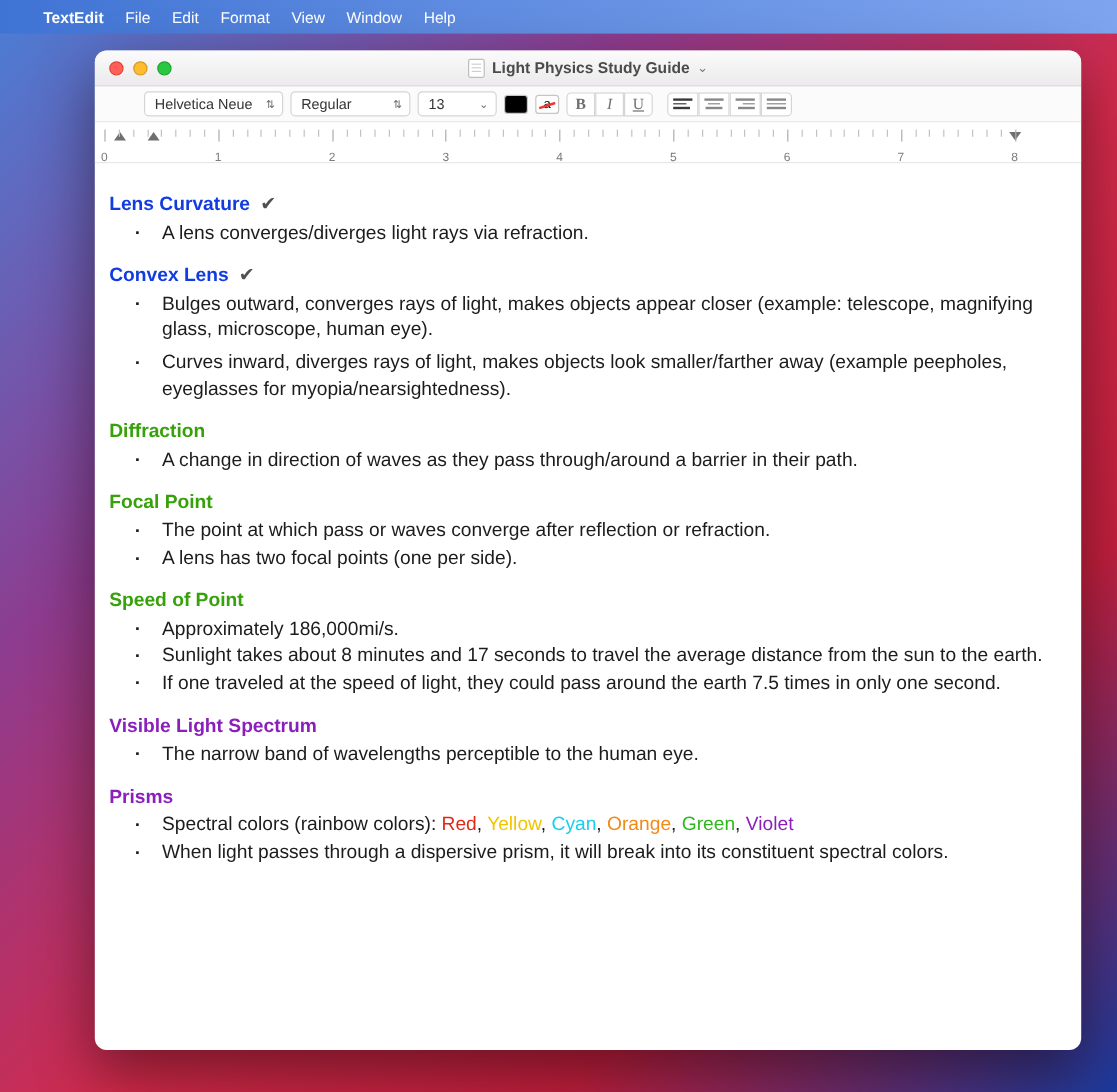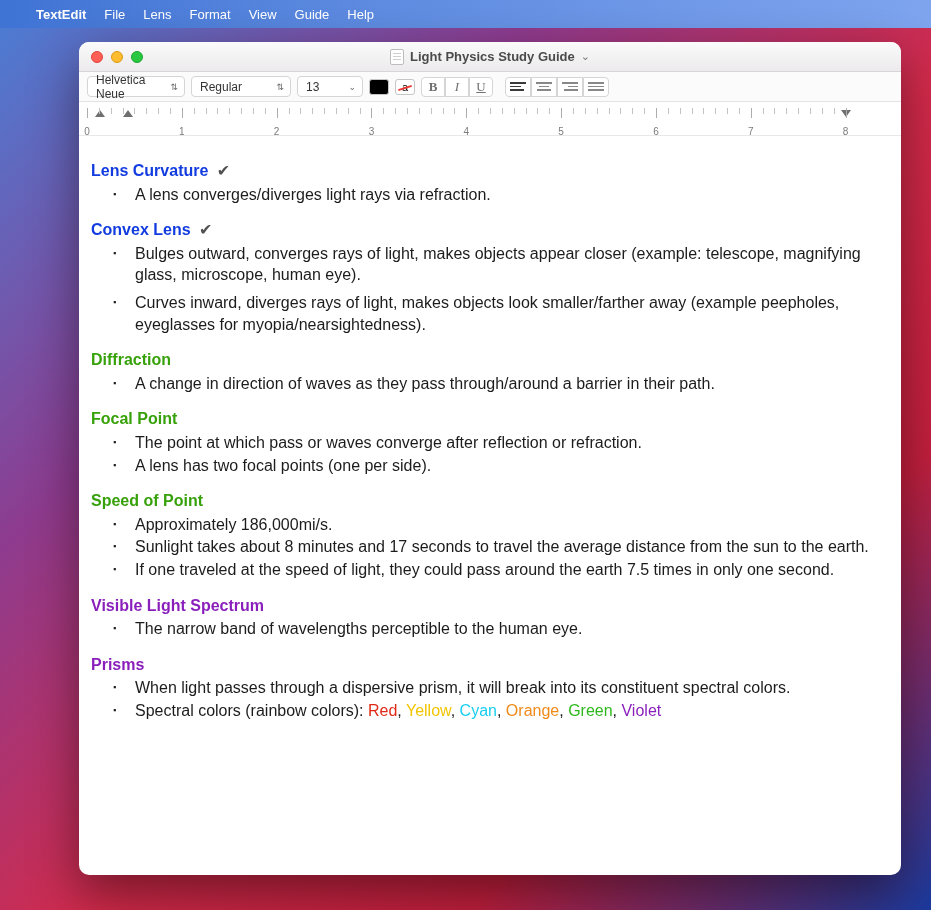--- a/index.html
+++ b/index.html
@@ -23,21 +23,21 @@
   .light.y{background:#febc2e;border:1px solid #d99a17;}
   .light.g{background:#28c840;border:1px solid #1ea530;}
   .title-wrap{position:absolute;left:0;right:0;display:flex;justify-content:center;align-items:center;gap:6px;font-size:13px;color:#4b4b4b;font-weight:600;}
   .doc-icon{width:14px;height:16px;background:#fff;border:1px solid #bdbdbd;border-radius:2px;position:relative;}
   .doc-icon::after{content:"";position:absolute;left:2px;right:2px;top:3px;height:1px;background:#cfcfcf;box-shadow:0 3px 0 #cfcfcf,0 6px 0 #cfcfcf;}
   .chev{font-size:11px;color:#777;font-weight:normal;}
   
   .toolbar{height:30px;background:#fcfbfc;border-bottom:1px solid #e4e2e4;display:flex;align-items:center;gap:6px;padding:0 8px;font-size:12px;color:#343434;}
   .combo{display:flex;align-items:center;justify-content:space-between;background:#fff;border:1px solid #d6d5d6;border-radius:4px;height:21px;padding:0 6px 0 8px;}
   .combo .arr{font-size:9px;color:#6b6b6b;margin-left:8px;}
-  .combo.font{width:98px;}
+  .combo.font{width:116px;margin-left:33px;}
   .combo.style{width:100px;}
   .combo.size{width:66px;}
   .swatch{width:20px;height:16px;background:#000;border:1px solid #c7c6c7;border-radius:3px;}
   .swatch.red-cross{background:#fff;position:relative;}
   .swatch.red-cross::before{content:"a";position:absolute;inset:0;display:flex;align-items:center;justify-content:center;font-size:11px;color:#000;}
   .swatch.red-cross::after{content:"";position:absolute;left:2px;right:2px;top:50%;height:2px;background:#ee3733;transform:rotate(-18deg);}
   .biu{display:flex;gap:0;}
   .biu button{width:24px;height:20px;background:#fff;border:1px solid #d6d5d6;font-family:"Times New Roman",serif;font-size:13px;color:#707070;}
   .biu button:first-child{border-radius:4px 0 0 4px;}
   .biu button:last-child{border-radius:0 4px 4px 0;}
@@ -77,24 +77,24 @@
   .sc-green{color:#2fb81d;}
   .sc-violet{color:#8a1fbc;}
 </style>
 </head>
 <body>
 
 <div class="menubar">
   <span class="apple"></span>
   <span class="appname">TextEdit</span>
   <span>File</span>
-  <span>Lens</span>
+  <span>Edit</span>
   <span>Format</span>
   <span>View</span>
-  <span>Guide</span>
+  <span>Window</span>
   <span>Help</span>
 </div>
 
 <div class="window">
 
   <div class="titlebar">
     <div class="lights">
       <div class="light r"></div>
       <div class="light y"></div>
       <div class="light g"></div>
@@ -258,17 +258,17 @@
         <li>Approximately 186,000mi/s.</li>
         <li>Sunlight takes about 8 minutes and 17 seconds to travel the average distance from the sun to the earth.</li>
         <li>If one traveled at the speed of light, they could pass around the earth 7.5 times in only one second.</li>
       </ul>
       <div class="section-head purple">Visible Light Spectrum</div>
       <ul class="bul">
         <li>The narrow band of wavelengths perceptible to the human eye.</li>
       </ul>
       <div class="section-head purple">Prisms</div>
       <ul class="bul">
+        <li>Spectral colors (rainbow colors): <span class="sc-red">Red</span>, <span class="sc-yellow">Yellow</span>, <span class="sc-cyan">Cyan</span>, <span class="sc-orange">Orange</span>, <span class="sc-green">Green</span>, <span class="sc-violet">Violet</span></li>
         <li>When light passes through a dispersive prism, it will break into its constituent spectral colors.</li>
-        <li>Spectral colors (rainbow colors): <span class="sc-red">Red</span>, <span class="sc-yellow">Yellow</span>, <span class="sc-cyan">Cyan</span>, <span class="sc-orange">Orange</span>, <span class="sc-green">Green</span>, <span class="sc-violet">Violet</span></li>
       </ul>
     </div>
 </div>
 
 </body></html>

